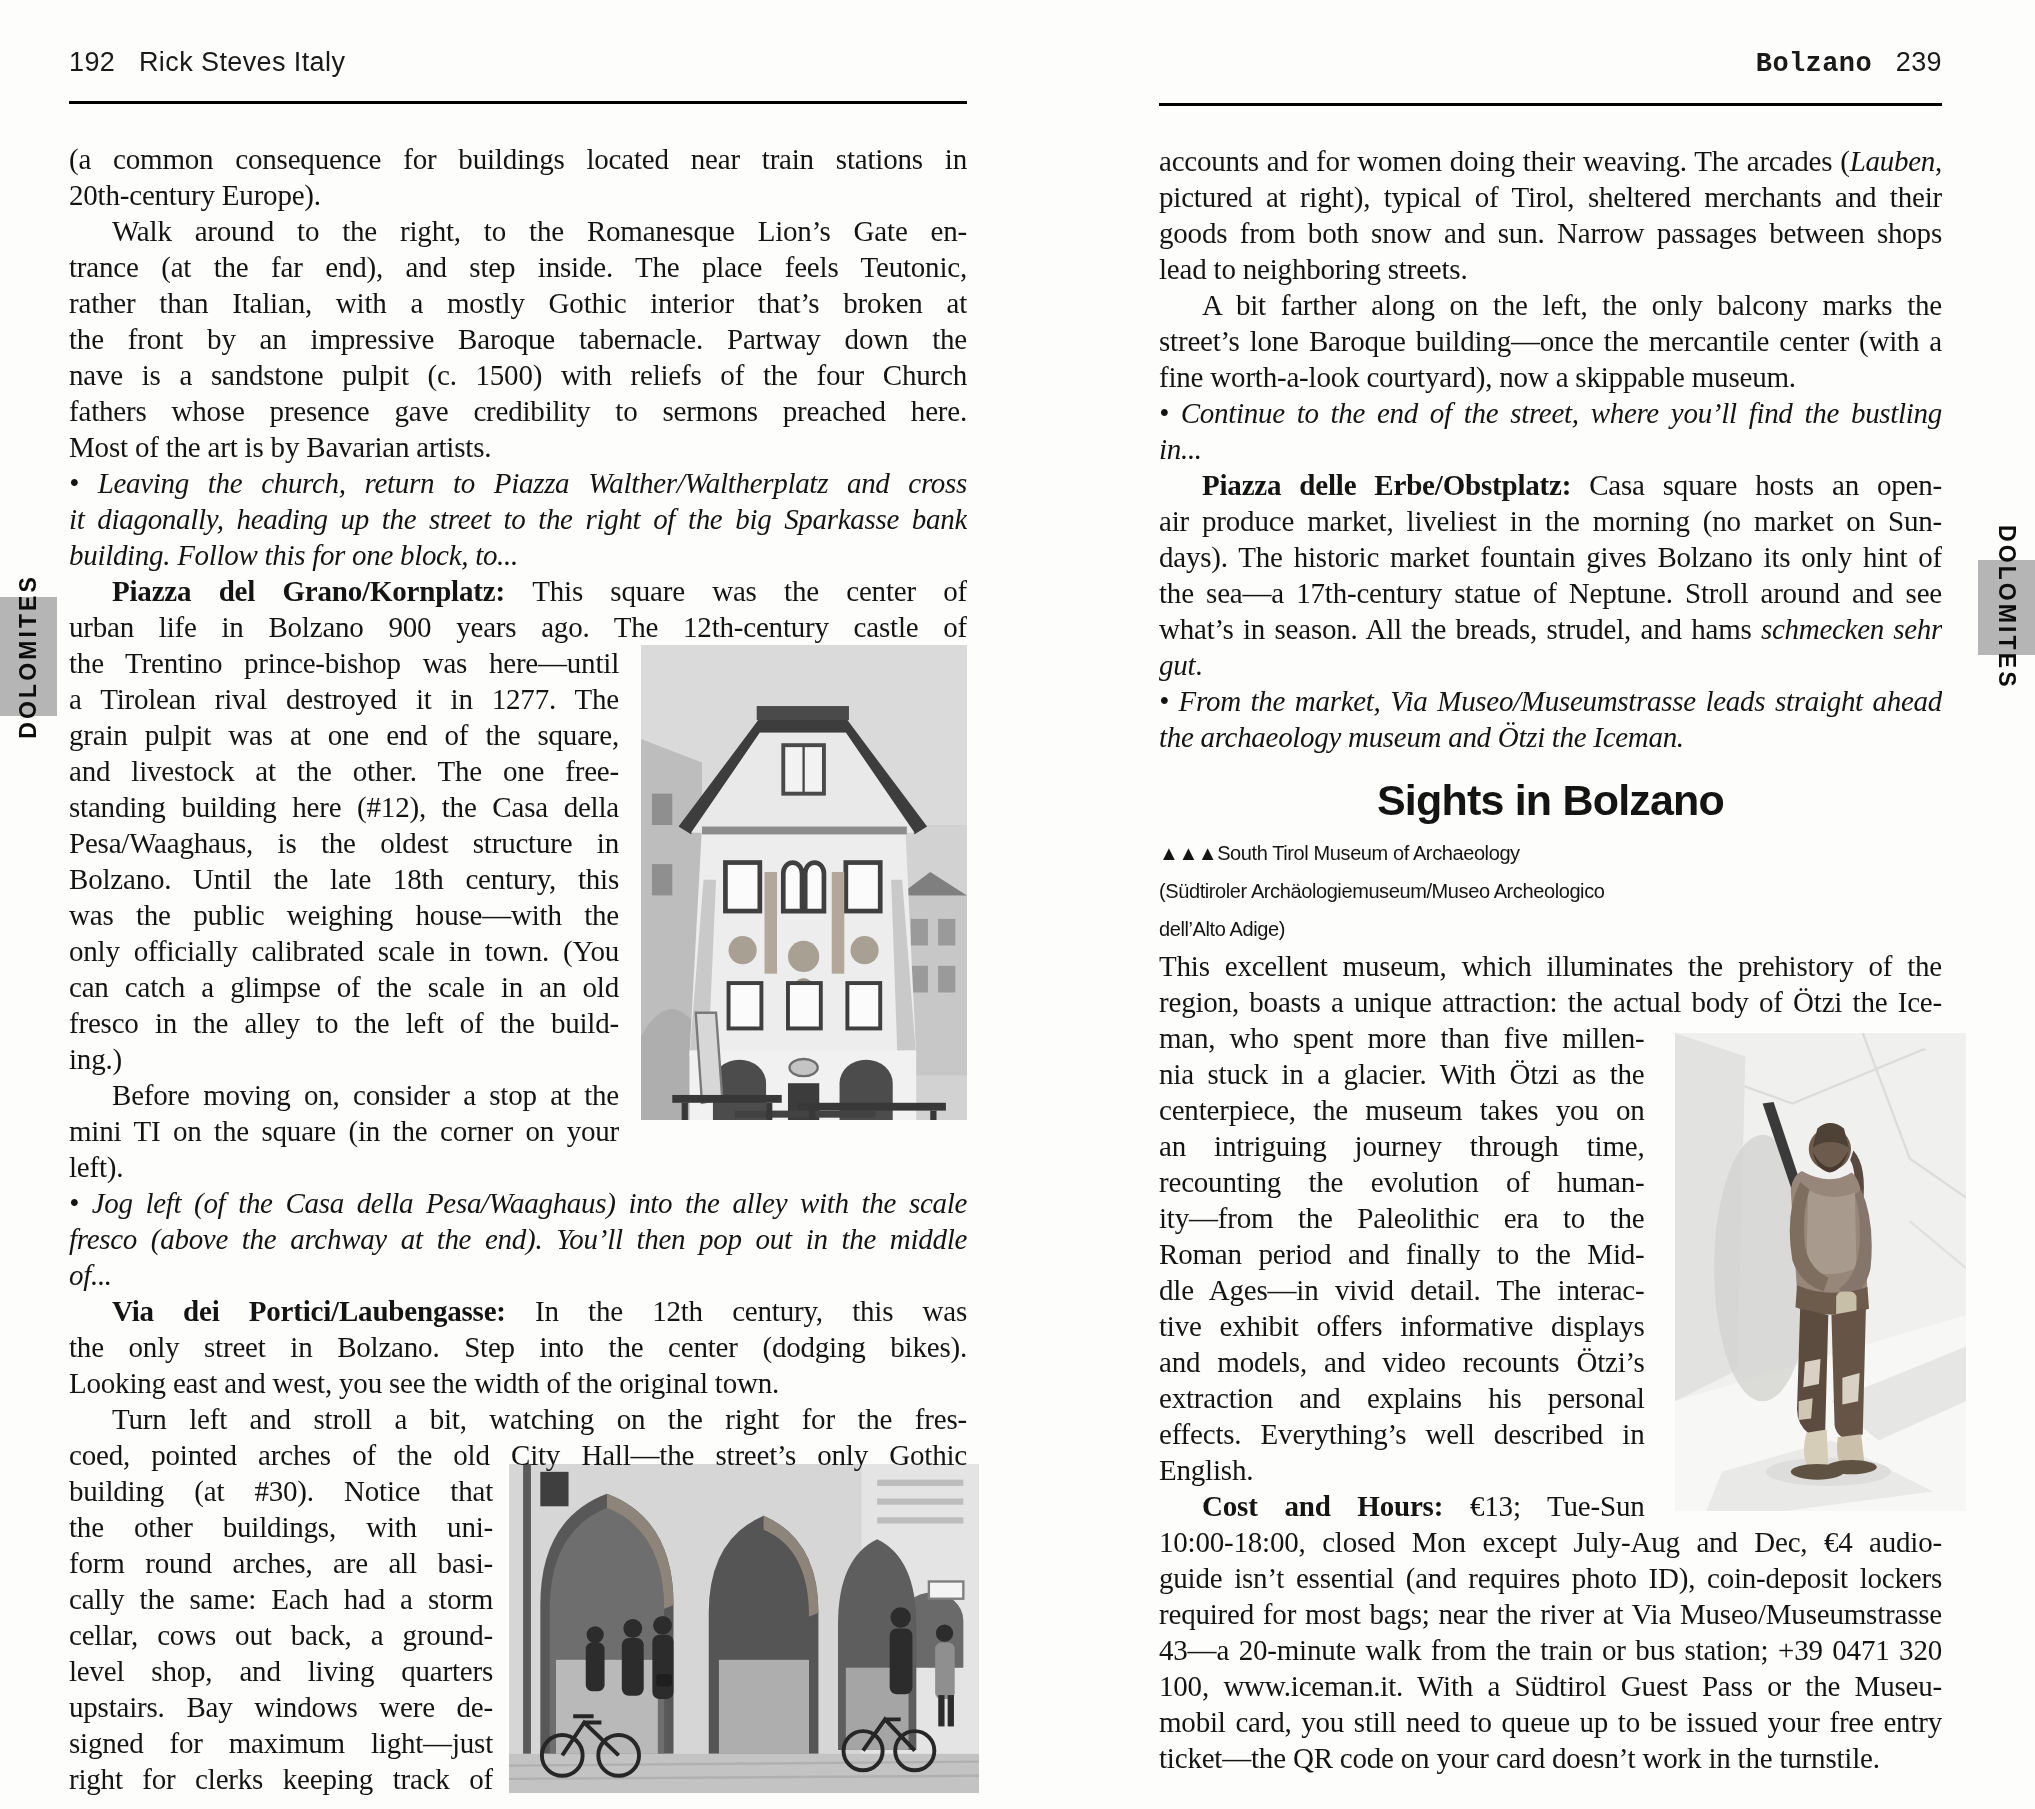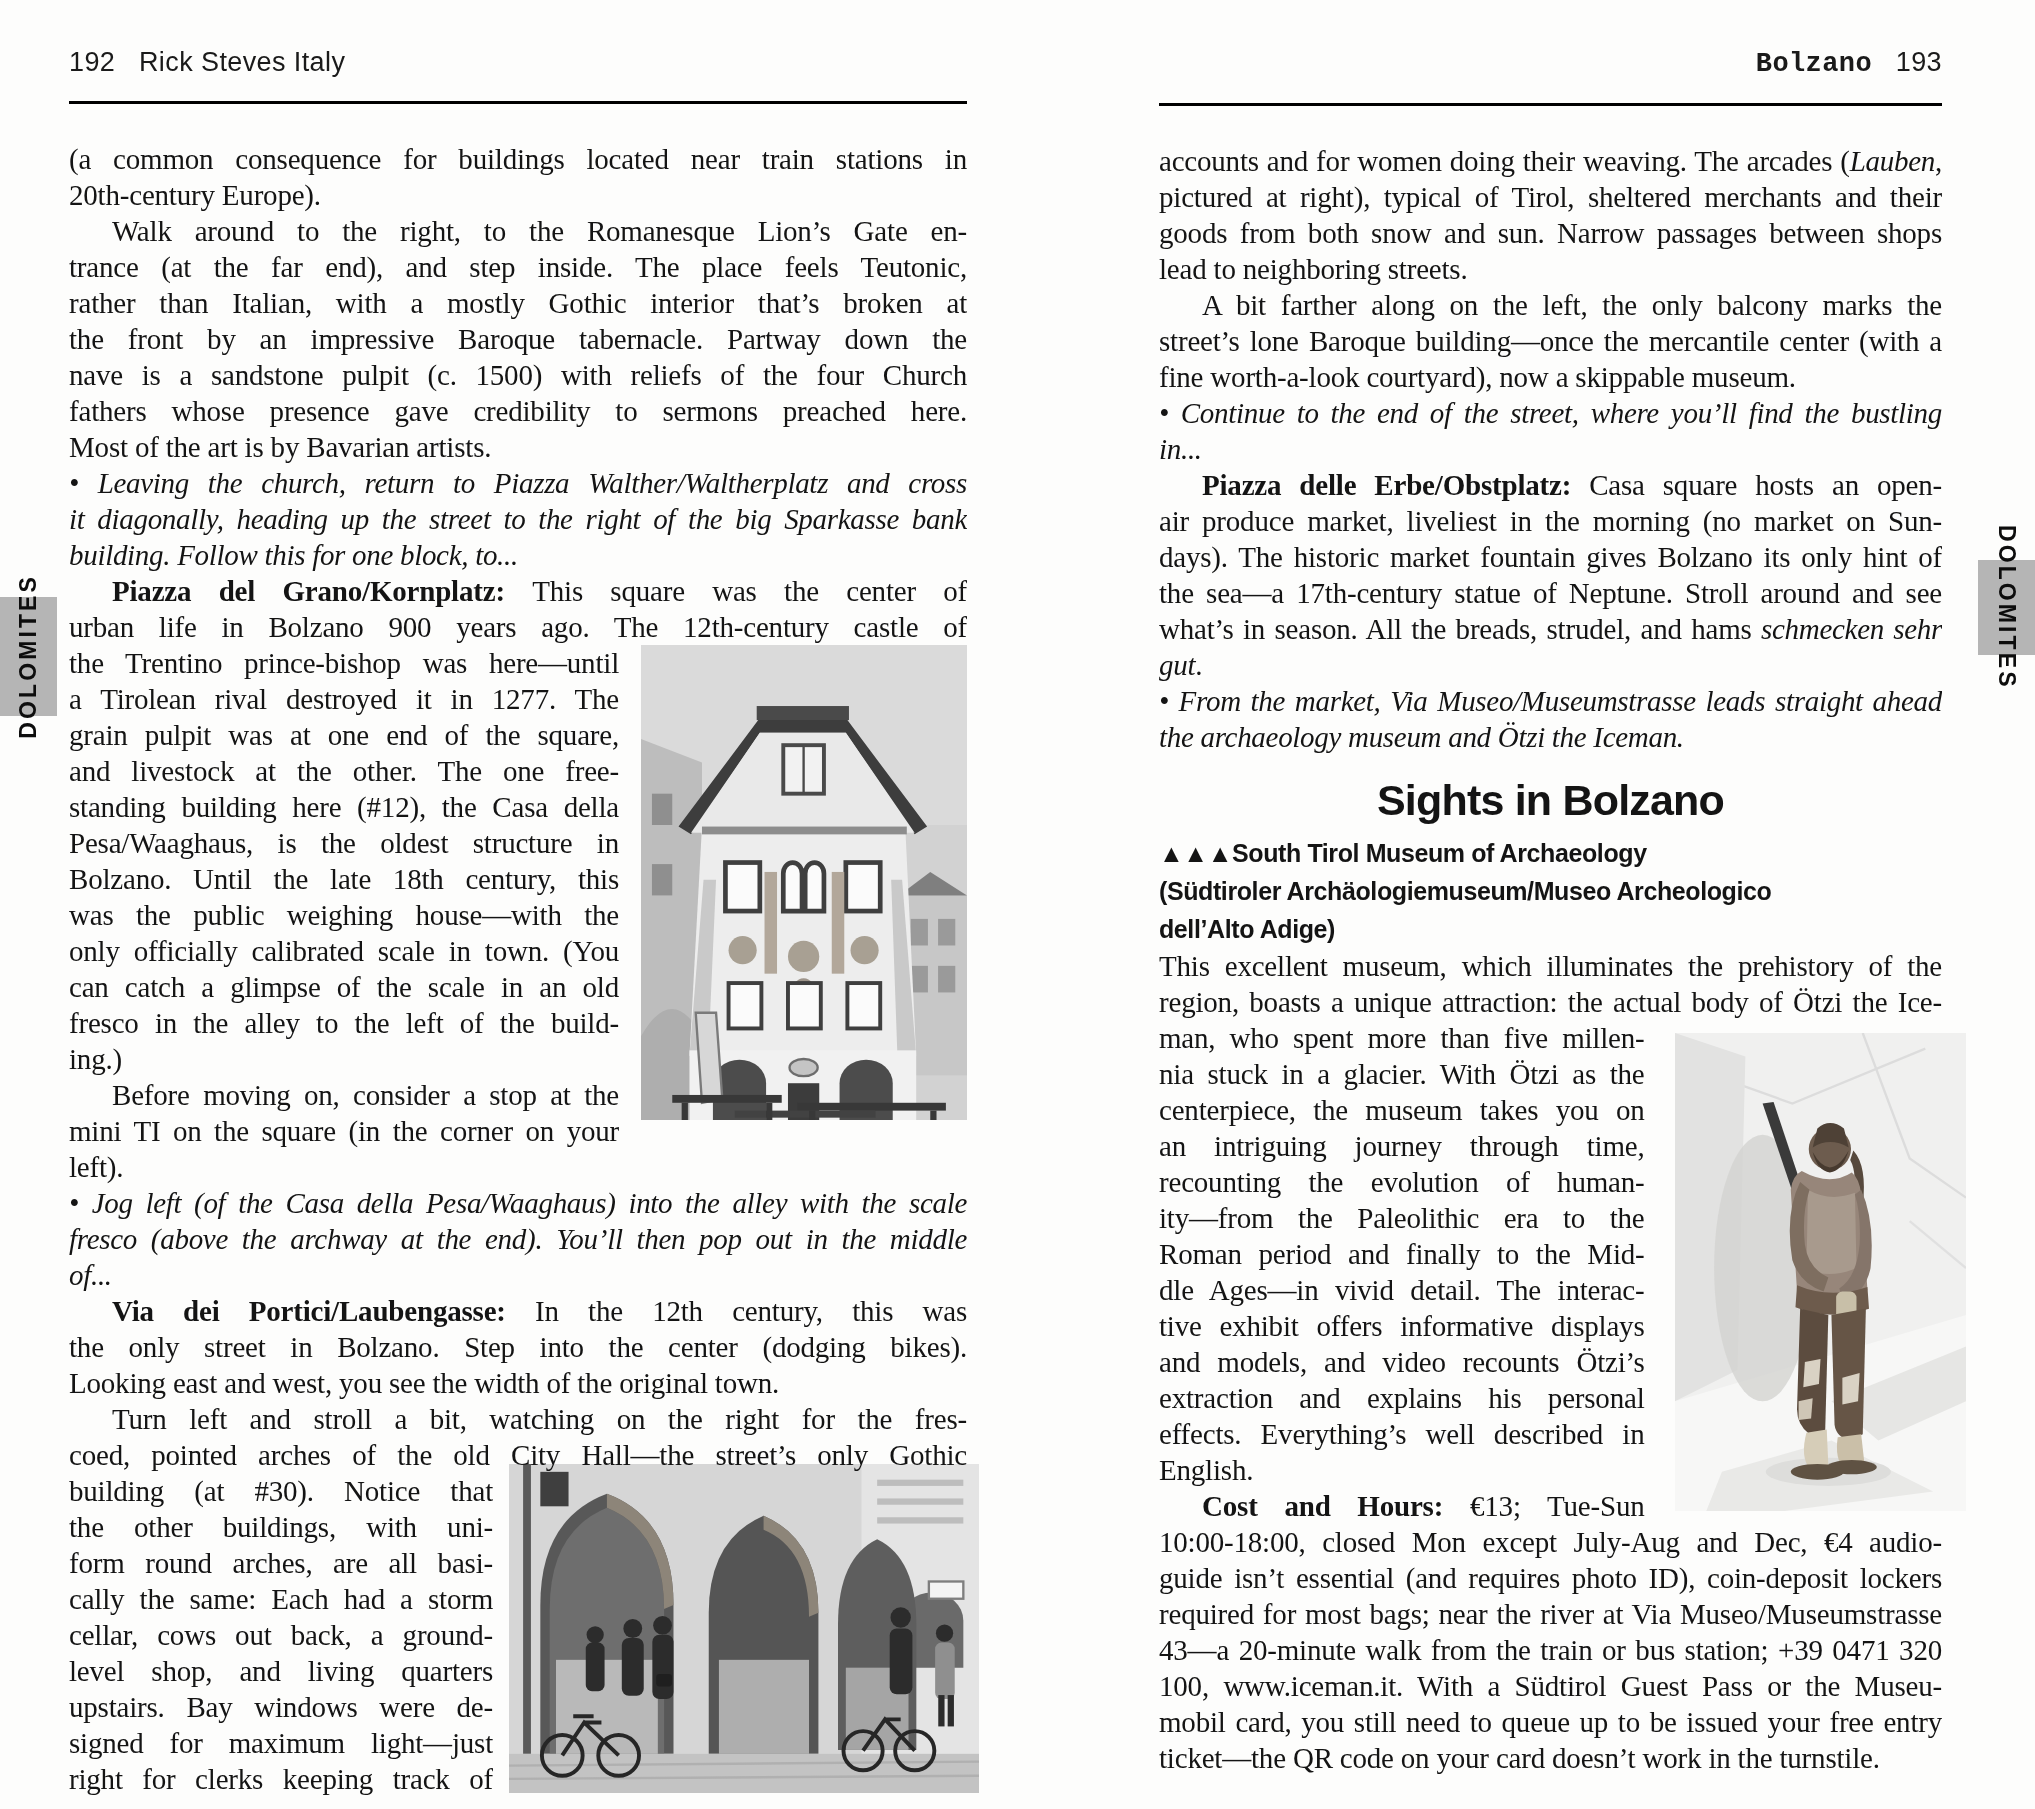--- a/index.html
+++ b/index.html
@@ -21,21 +21,21 @@
       text-align:justify;text-align-last:justify;letter-spacing:-0.2px;}
   .tl.last{text-align-last:left;}
   .tl.ind{text-indent:43px;}
   .seg-r{font-style:normal;}
   .seg-i{font-style:italic;letter-spacing:-0.3px;}
   .seg-b{font-weight:700;}
   
   .sights-heading{font-family:"Liberation Sans",sans-serif;font-weight:700;font-size:43px;
                   line-height:50px;text-align:center;letter-spacing:-0.8px;margin-top:20px;}
   .museum-heading{margin-top:9.4px;}
-  .museum-heading .mh{font-family:"Liberation Sans",sans-serif;font-weight:700;font-size:25px;
+  .museum-heading .mh{font-family:"Liberation Sans",sans-serif;font-weight:400;font-size:20px;
                       line-height:38px;white-space:nowrap;letter-spacing:-0.4px;}
   
   .photo{float:right;background:#e8e8e8;overflow:hidden;}
   #fig-photo-casa{width:326px;height:475px;margin-left:22px;}
   #fig-photo-arcade{width:470px;height:329px;margin-left:15.7px;margin-right:-11.7px;margin-top:-9.4px;}
   #fig-photo-otzi{width:291px;height:478px;margin-left:30px;margin-right:-23.5px;}
   .photo svg{display:block;width:100%;height:100%;}
   
   .sidetab{position:absolute;background:#b5b5b5;}
   #tab-left{left:0;top:597px;width:57px;height:119px;}
@@ -213,21 +213,21 @@
         <div class="tl"><span class="seg-r">cally the same: Each had a storm</span></div>
         <div class="tl"><span class="seg-r">cellar, cows out back, a ground-</span></div>
         <div class="tl"><span class="seg-r">level shop, and living quarters</span></div>
         <div class="tl"><span class="seg-r">upstairs. Bay windows were de-</span></div>
         <div class="tl"><span class="seg-r">signed for maximum light—just</span></div>
         <div class="tl"><span class="seg-r">right for clerks keeping track of</span></div>
       </div>
   </div>
 
   <div class="pagecol" id="page-right">
-    <div class="runhead"><span class="bold">Bolzano</span>&nbsp;&nbsp;&nbsp;<span class="pgnum">193</span></div>
+    <div class="runhead"><span class="bold">Bolzano</span>&nbsp;&nbsp;&nbsp;<span class="pgnum">239</span></div>
     <div class="runrule"></div>
 
     <div class="bodyblock" id="right-body-top">
         <div class="tl"><span class="seg-r">accounts and for women doing their weaving. The arcades (</span><span class="seg-i">Lauben</span><span class="seg-r">,</span></div>
         <div class="tl"><span class="seg-r">pictured at right), typical of Tirol, sheltered merchants and their</span></div>
         <div class="tl"><span class="seg-r">goods from both snow and sun. Narrow passages between shops</span></div>
         <div class="tl last"><span class="seg-r">lead to neighboring streets.</span></div>
         <div class="tl ind"><span class="seg-r">A bit farther along on the left, the only balcony marks the</span></div>
         <div class="tl"><span class="seg-r">street’s lone Baroque building—once the mercantile center (with a</span></div>
         <div class="tl last"><span class="seg-r">fine worth-a-look courtyard), now a skippable museum.</span></div>

